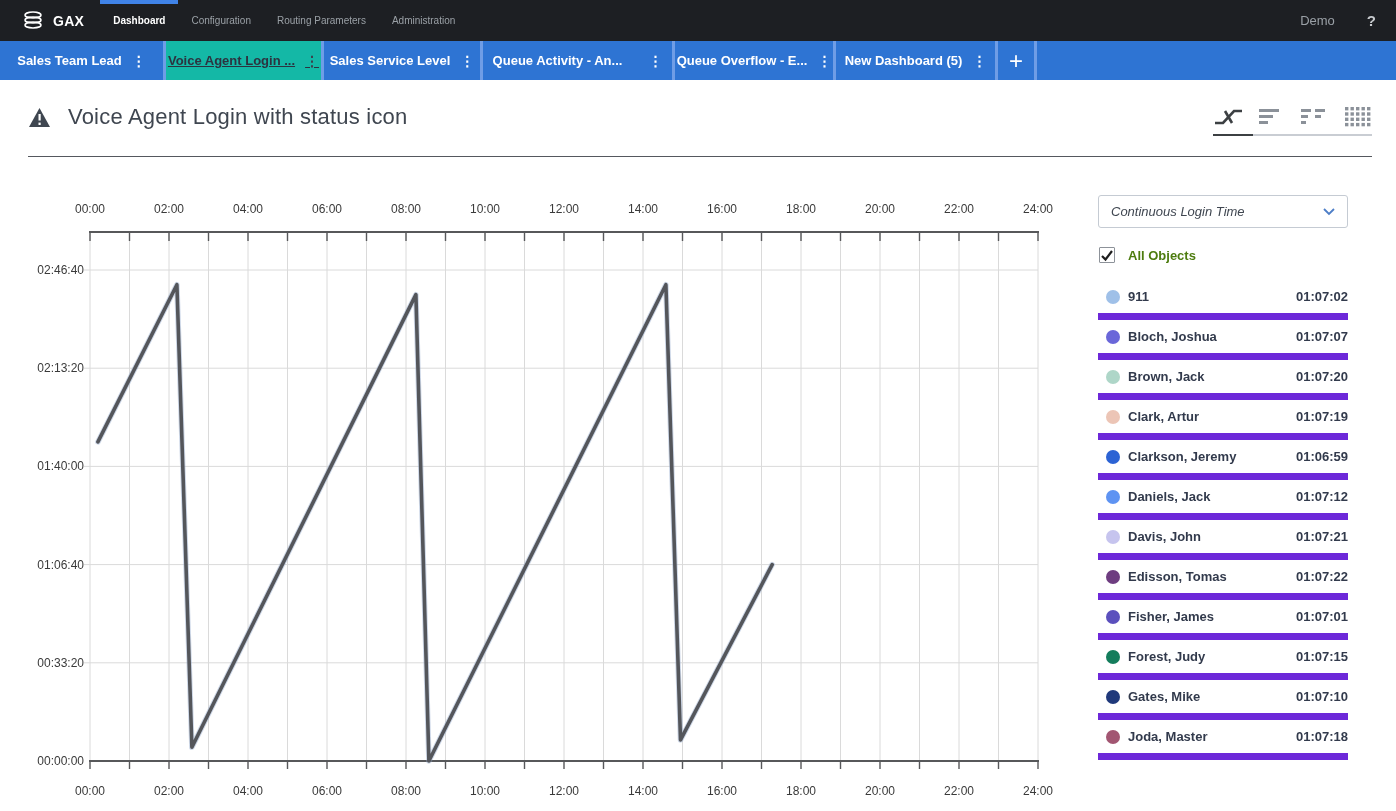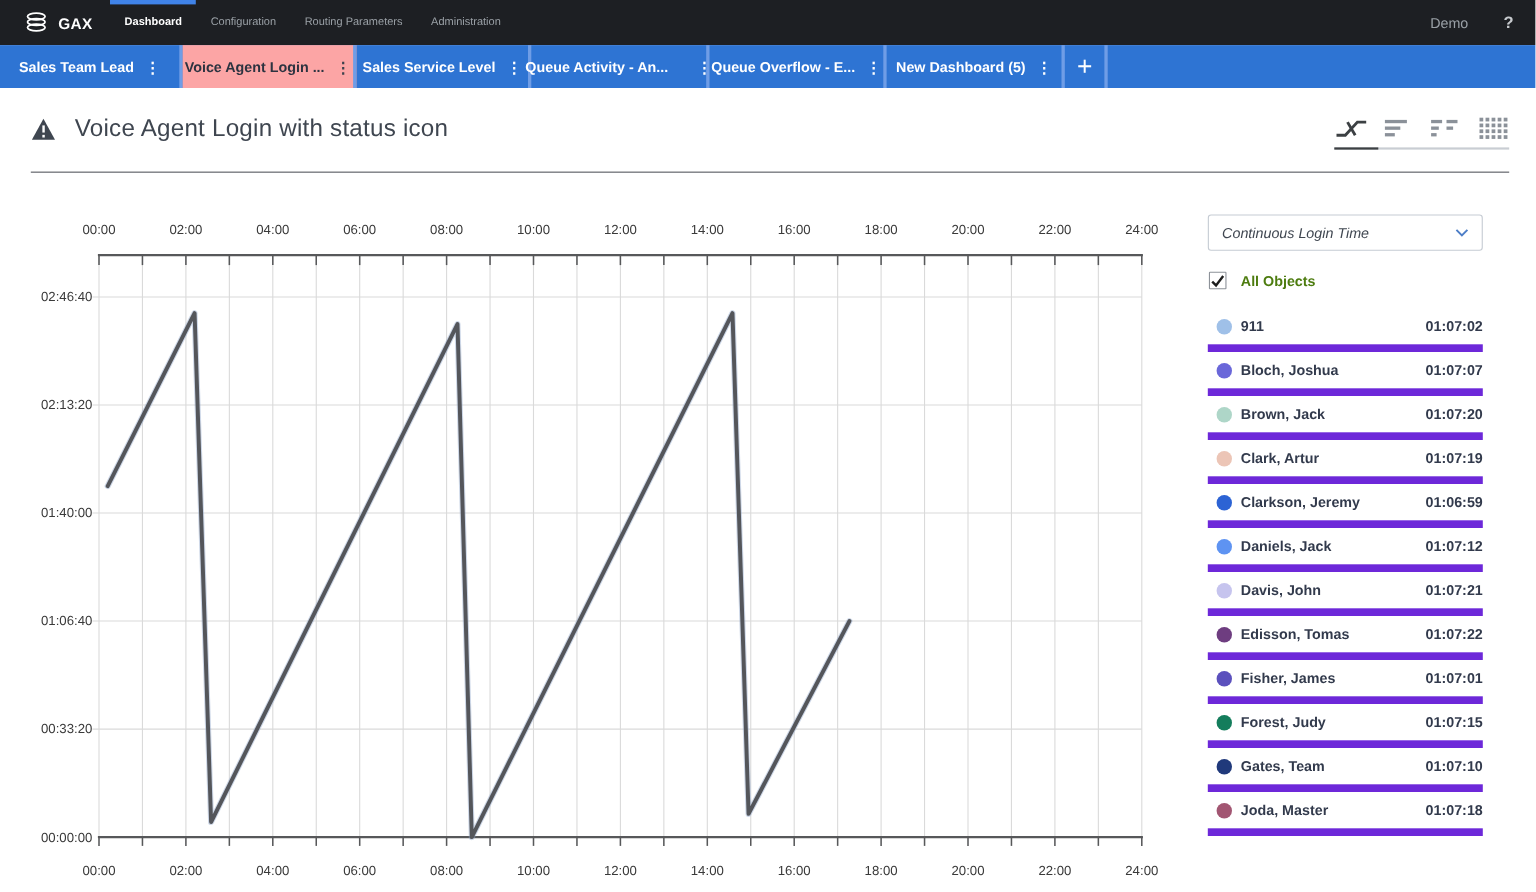--- a/index.html
+++ b/index.html
@@ -33,21 +33,21 @@
   
   .tabbar {
     position:absolute; top:41px; left:0; width:1396px; height:39px;
     background:#2e74d3; display:flex;
   }
   .tab {
     height:39px; display:flex; align-items:center; justify-content:center; gap:10px;
     color:#ffffff; font-size:13px; font-weight:bold; cursor:pointer;
     border-right:3px solid #6f9de6; flex:none; white-space:nowrap;
   }
-  .tab.active { background:#fca5a5; color:#2c3340; }
+  .tab.active { background:#14b8a6; color:#2c3340;text-decoration:underline; }
   .tab .kebab { font-size:14px; font-weight:bold; cursor:pointer; line-height:1; }
   .tab.active .kebab { color:#3c424d; }
   .tab-add {
     width:39px; height:39px; flex:none; display:flex; align-items:center; justify-content:center;
     color:#ffffff; font-size:24px; font-weight:normal; cursor:pointer;
     border-right:3px solid #6f9de6;
   }
 
   
   .page-title-row { position:absolute; top:104px; left:28px; display:flex; align-items:center; gap:17px; }
@@ -112,21 +112,21 @@
       <span class="kebab">⋮</span>
     </div>
     <div class="tab active" style="width: 158px;">
       <span>Voice Agent Login ...</span>
       <span class="kebab">⋮</span>
     </div>
     <div class="tab" style="width: 159px;">
       <span>Sales Service Level</span>
       <span class="kebab">⋮</span>
     </div>
-    <div class="tab" style="width: 162px; gap: 26px;">
+    <div class="tab" style="width: 192px; gap: 26px;">
       <span>Queue Activity - An...</span>
       <span class="kebab">⋮</span>
     </div>
     <div class="tab" style="width: 161px;">
       <span>Queue Overflow - E...</span>
       <span class="kebab">⋮</span>
     </div>
     <div class="tab" style="width: 162px;">
       <span>New Dashboard (5)</span>
       <span class="kebab">⋮</span>
@@ -384,21 +384,21 @@
         <span class="agent-name">Fisher, James</span>
         <span class="agent-value">01:07:01</span>
       </div>
       <div class="agent-row">
         <span class="agent-dot" style="background: rgb(20, 125, 92);"></span>
         <span class="agent-name">Forest, Judy</span>
         <span class="agent-value">01:07:15</span>
       </div>
       <div class="agent-row">
         <span class="agent-dot" style="background: rgb(32, 57, 123);"></span>
-        <span class="agent-name">Gates, Team</span>
+        <span class="agent-name">Gates, Mike</span>
         <span class="agent-value">01:07:10</span>
       </div>
       <div class="agent-row">
         <span class="agent-dot" style="background: rgb(162, 86, 114);"></span>
         <span class="agent-name">Joda, Master</span>
         <span class="agent-value">01:07:18</span>
       </div>
     </div>
 </div>
 

